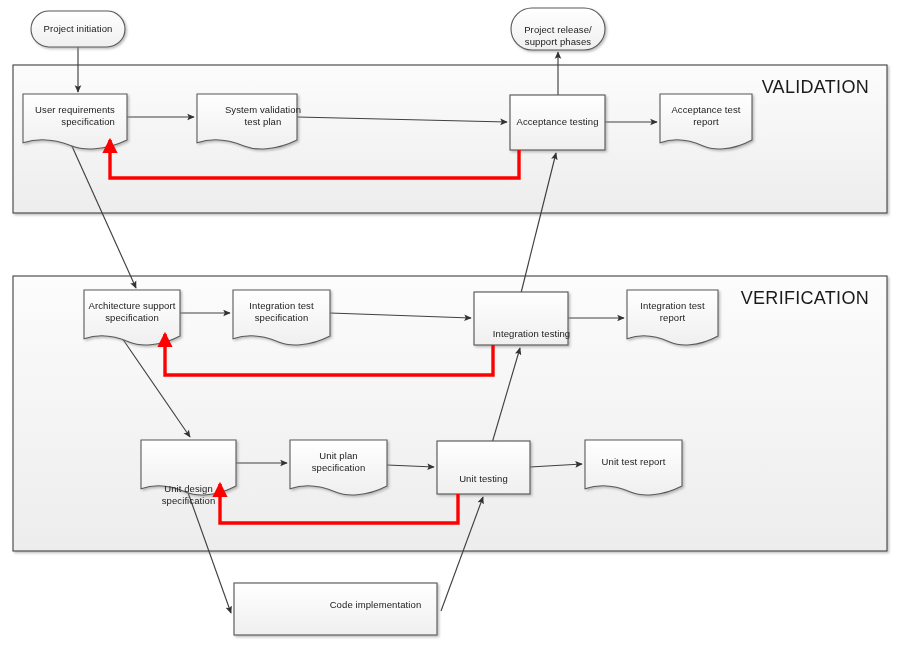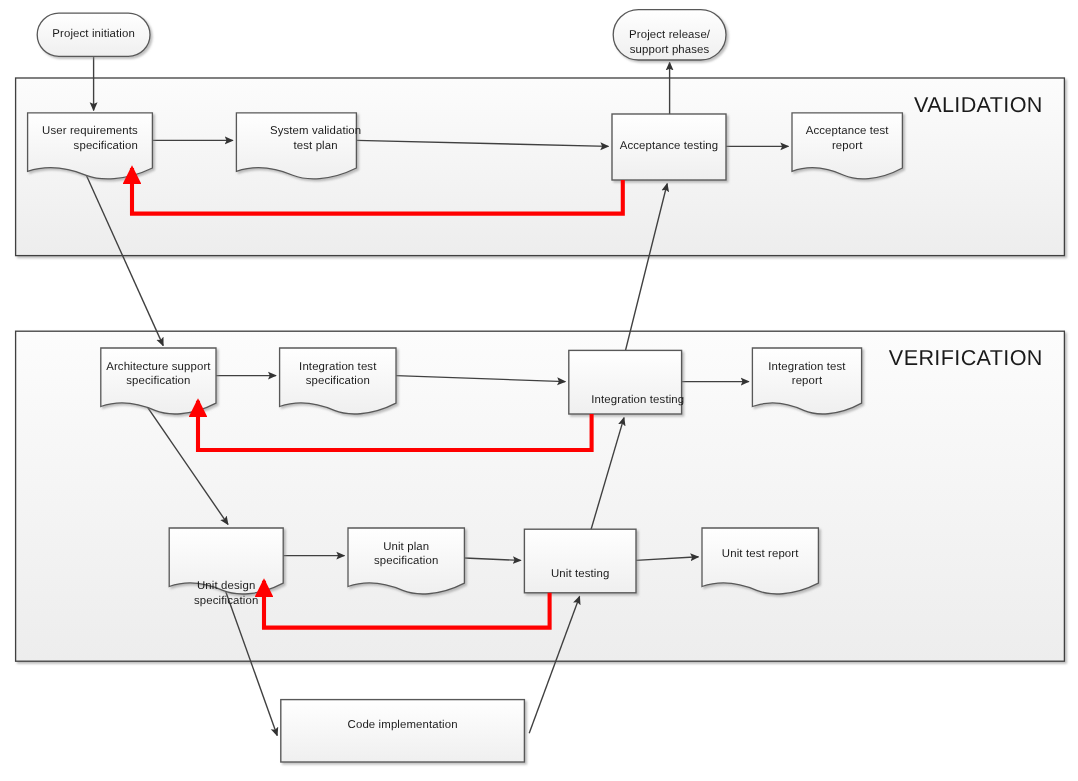--- a/index.html
+++ b/index.html
@@ -124,21 +124,21 @@
 
   <div id="labels-layer">
       <div class="band-title" style="right: 29px; top: 77px;">VALIDATION</div>
       <div class="band-title" style="right: 29px; top: 288px;">VERIFICATION</div>
       <div class="node-label" style="left: 31px; top: 11px; width: 94px; height: 36px; text-align: center;">Project initiation</div>
       <div class="node-label" style="left: 511px; top: 8px; width: 94px; height: 56px;">Project release/
 support phases</div>
       <div class="node-label" style="left: 510px; top: 95px; width: 95px; height: 55px;">Acceptance testing</div>
       <div class="node-label" style="left: 474px; top: 308px; width: 115px; height: 53px; border-radius: 25px;">Integration testing</div>
       <div class="node-label" style="left: 437px; top: 441px; width: 93px; height: 53px; margin-top: 12px;">Unit testing</div>
-      <div class="node-label" style="left: 234px; top: 583px; width: 203px; height: 44px;">Code implementation</div>
+      <div class="node-label" style="left: 234px; top: 583px; width: 203px; height: 44px; padding-left: 40px;">Code implementation</div>
       <div class="node-label" style="left: 23px; top: 94px; width: 104px; height: 44px; text-align: right;">User requirements
 specification</div>
       <div class="node-label" style="left: 197px; top: 94px; width: 100px; height: 44px; margin-left: 16px;">System validation
 test plan</div>
       <div class="node-label" style="left: 660px; top: 94px; width: 92px; height: 44px;">Acceptance test
 report</div>
       <div class="node-label" style="left: 84px; top: 290px; width: 96px; height: 44px;">Architecture support
 specification</div>
       <div class="node-label" style="left: 233px; top: 290px; width: 97px; height: 44px;">Integration test
 specification</div>

